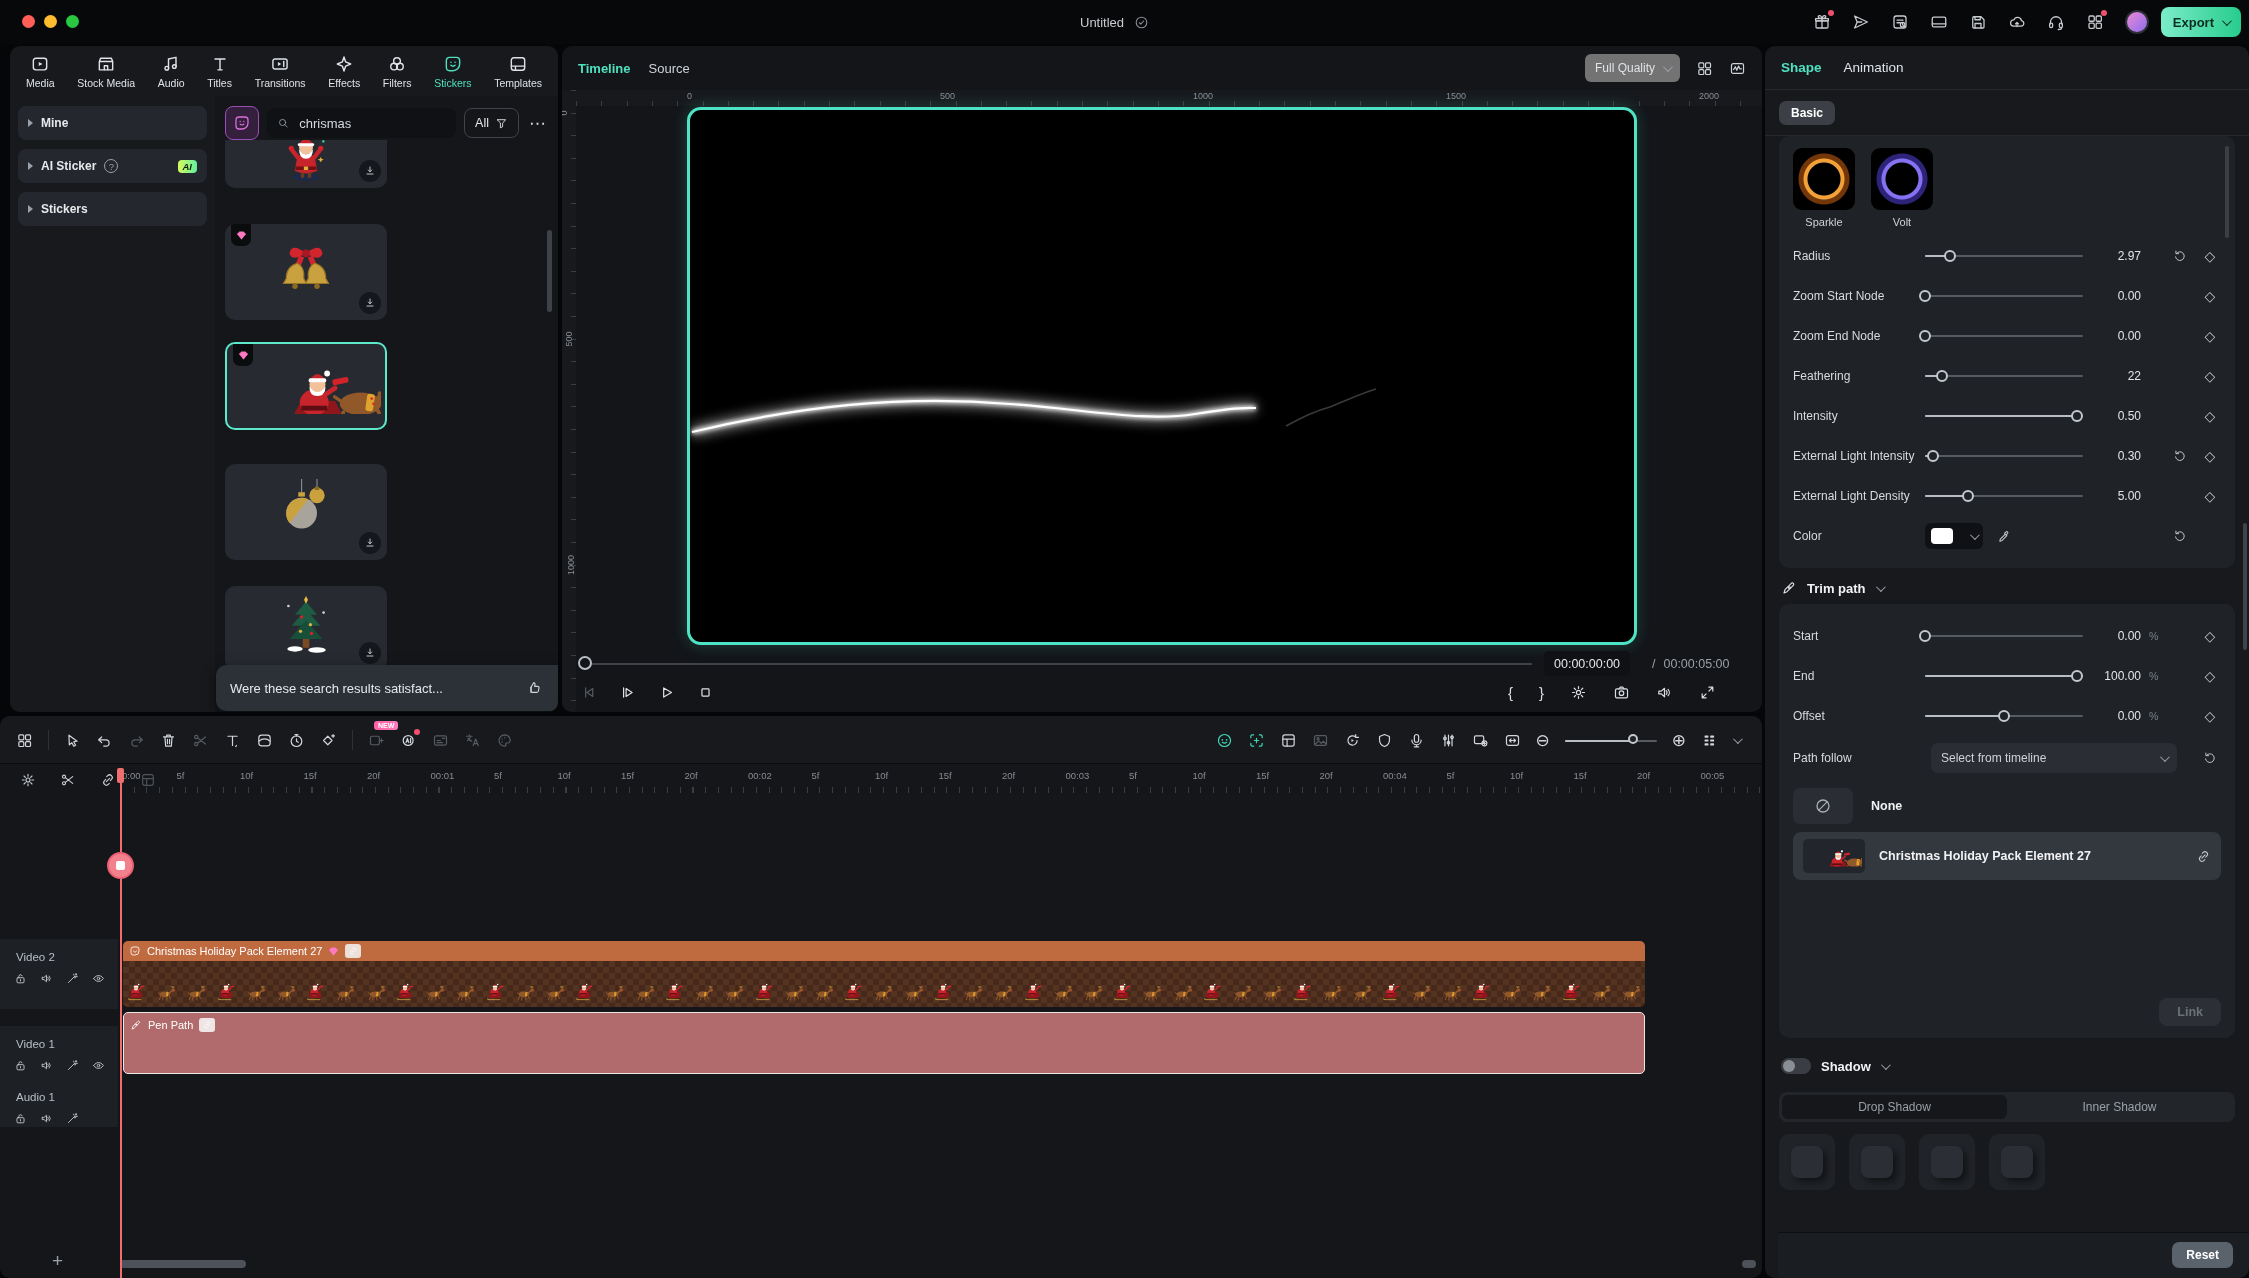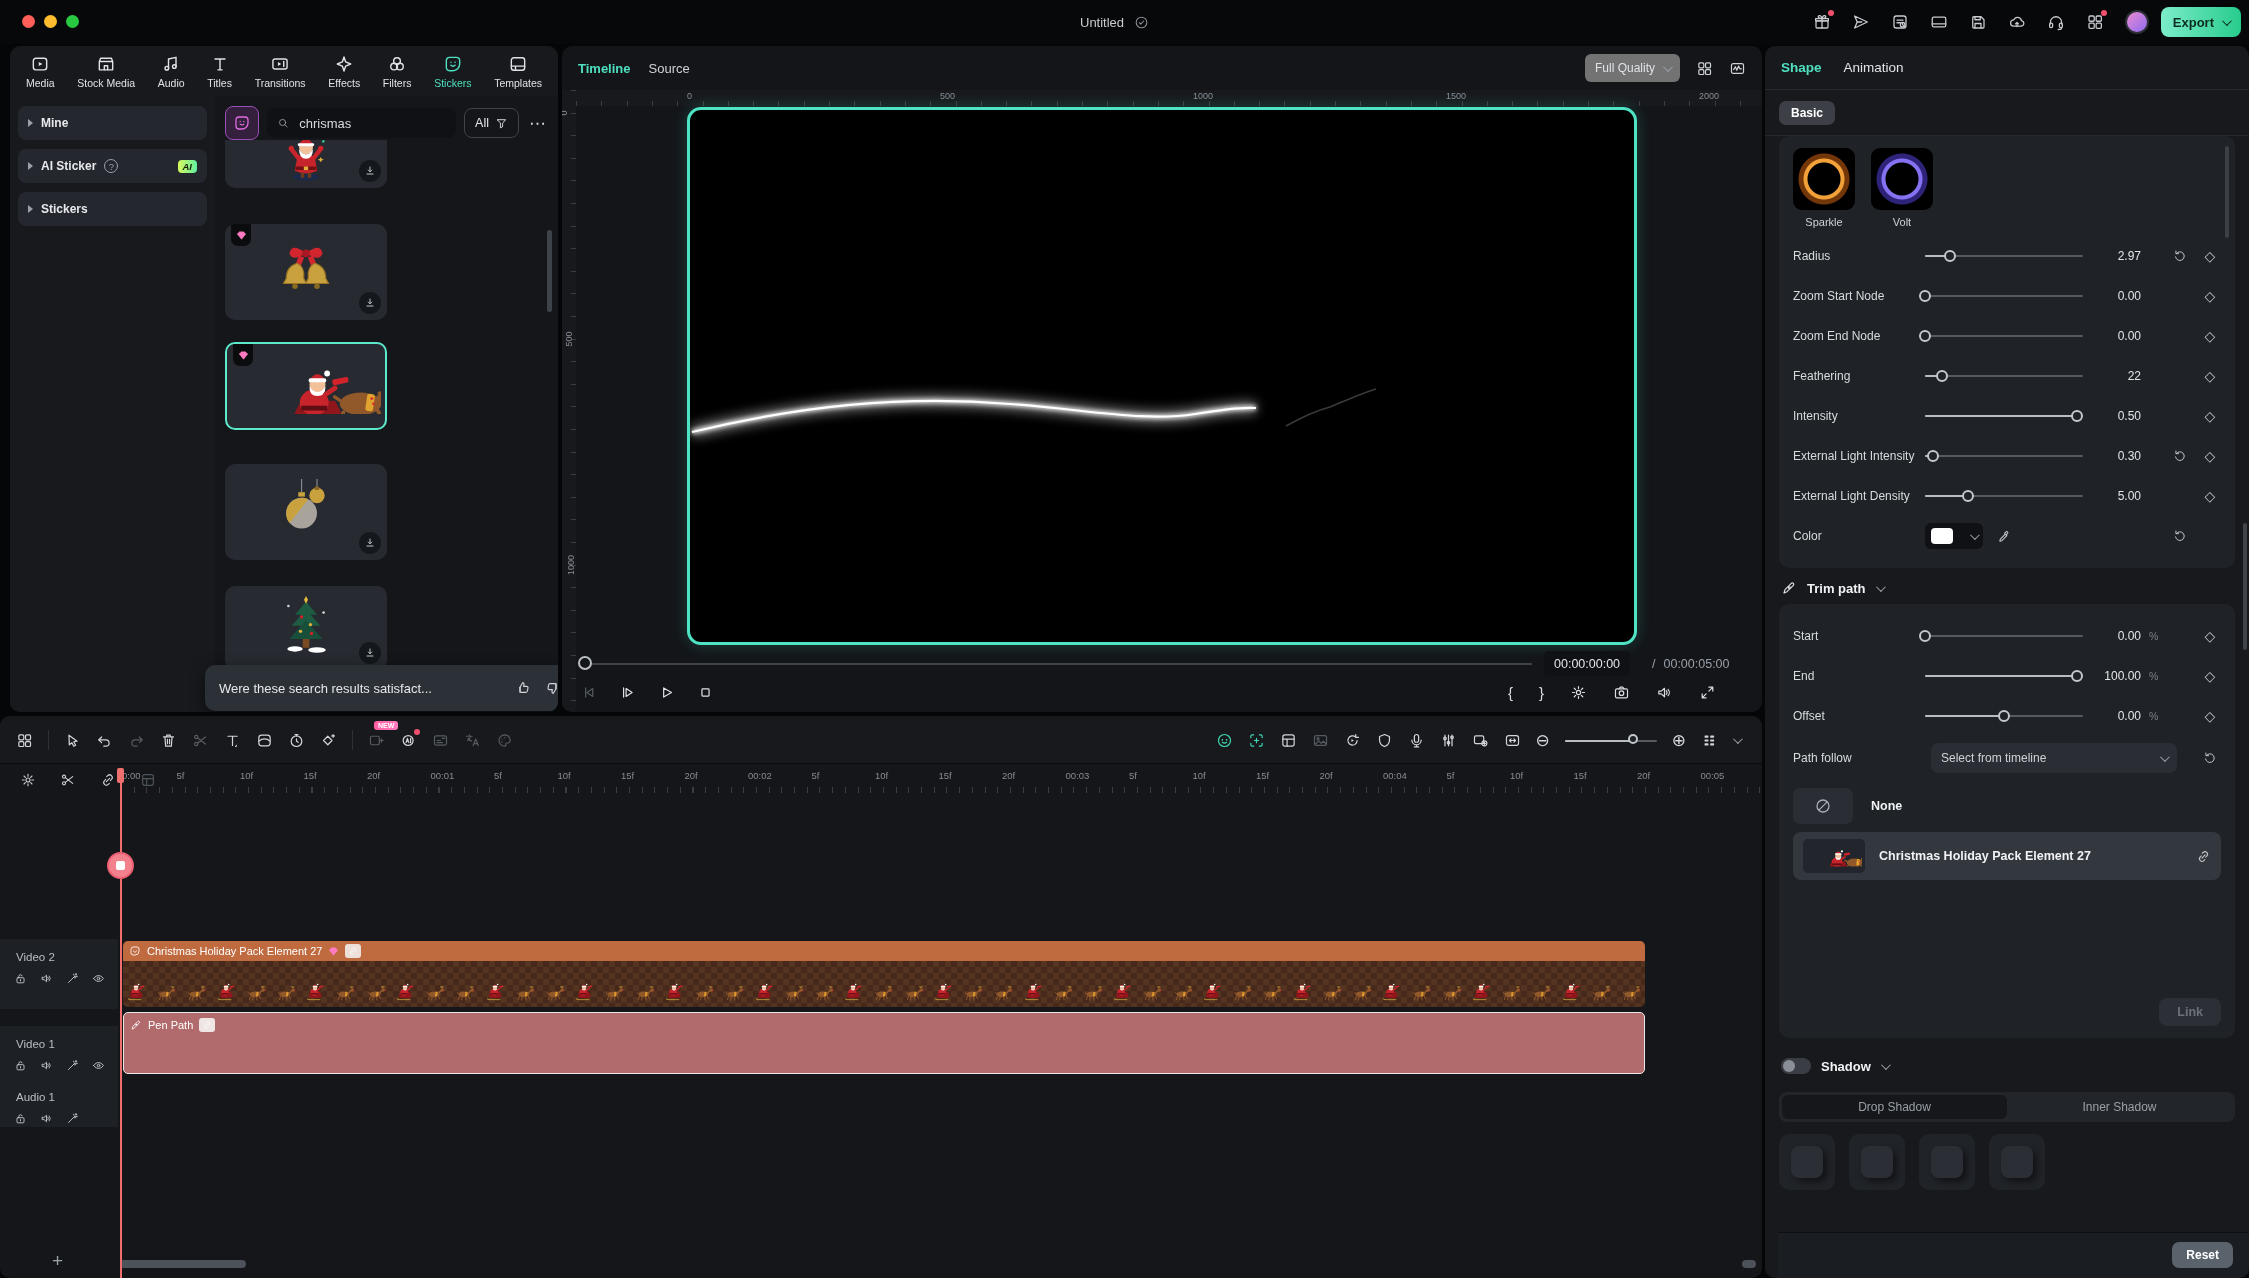--- a/index.html
+++ b/index.html
@@ -51,21 +51,21 @@
   .all-btn .ic{width:13px;height:13px;}
   .more-btn{font-size:17px;color:#d6d9dd;padding:0 2px;flex:0 0 auto;}
   .results{position:absolute;left:10px;right:6px;top:44px;bottom:0;overflow:hidden;}
   .scard{position:absolute;left:0;width:162px;background:#272b31;border-radius:10px;overflow:hidden;display:flex;align-items:center;justify-content:center;}
   .scard.selected{border:2px solid #5ce8cb;}
   .dl-btn{position:absolute;right:6px;bottom:6px;width:22px;height:22px;border-radius:50%;background:rgba(18,20,24,.85);color:#e3e5e9;display:flex;align-items:center;justify-content:center;}
   .dl-btn .ic{width:12px;height:12px;}
   .gem-badge{position:absolute;left:6px;top:0;width:20px;height:22px;background:#0b0c0e;border-radius:0 0 7px 7px;display:flex;align-items:center;justify-content:center;color:#ff7bc1;}
   .gem-badge .ic{width:11px;height:11px;fill:#ff7bc1;stroke:#ff7bc1;stroke-width:1;}
   .v-scroll{position:absolute;right:0;top:90px;width:5px;height:82px;border-radius:3px;background:#3e434a;}
-  .toast{position:absolute;left:195px;top:619px;width:400px;height:46px;background:#2c3037;border-radius:10px;box-shadow:0 4px 14px rgba(0,0,0,.5);display:flex;align-items:center;padding:0 14px;gap:14px;z-index:5;}
+  .toast{position:absolute;left:206px;top:619px;width:400px;height:46px;background:#2c3037;border-radius:10px;box-shadow:0 4px 14px rgba(0,0,0,.5);display:flex;align-items:center;padding:0 14px;gap:14px;z-index:5;}
   .toast-text{flex:1;font-size:13px;color:#e6e8ea;white-space:nowrap;overflow:hidden;}
   .toast .ic{width:16px;height:16px;color:#d2d5da;}
   
   .pv-header{height:44px;display:flex;align-items:center;padding:0 16px;gap:18px;}
   .pv-tab{font-size:13px;color:#cfd3d8;}
   .pv-tab.active{color:#4fe0c0;font-weight:bold;}
   .pv-right{margin-left:auto;display:flex;align-items:center;gap:16px;}
   .quality{height:28px;background:#737373;border-radius:6px;padding:0 10px;display:flex;align-items:center;gap:8px;font-size:12px;color:#dfe2e6;}
   .pv-right .ic{width:17px;height:17px;color:#cfd3d8;}
   .ruler-top{position:absolute;left:14px;right:0;top:44px;height:16px;background:#17191d;background-image:repeating-linear-gradient(90deg,#3a3e44 0 1px,transparent 1px 25.3px);background-size:100% 5px;background-position:0 11px;background-repeat:no-repeat;}

